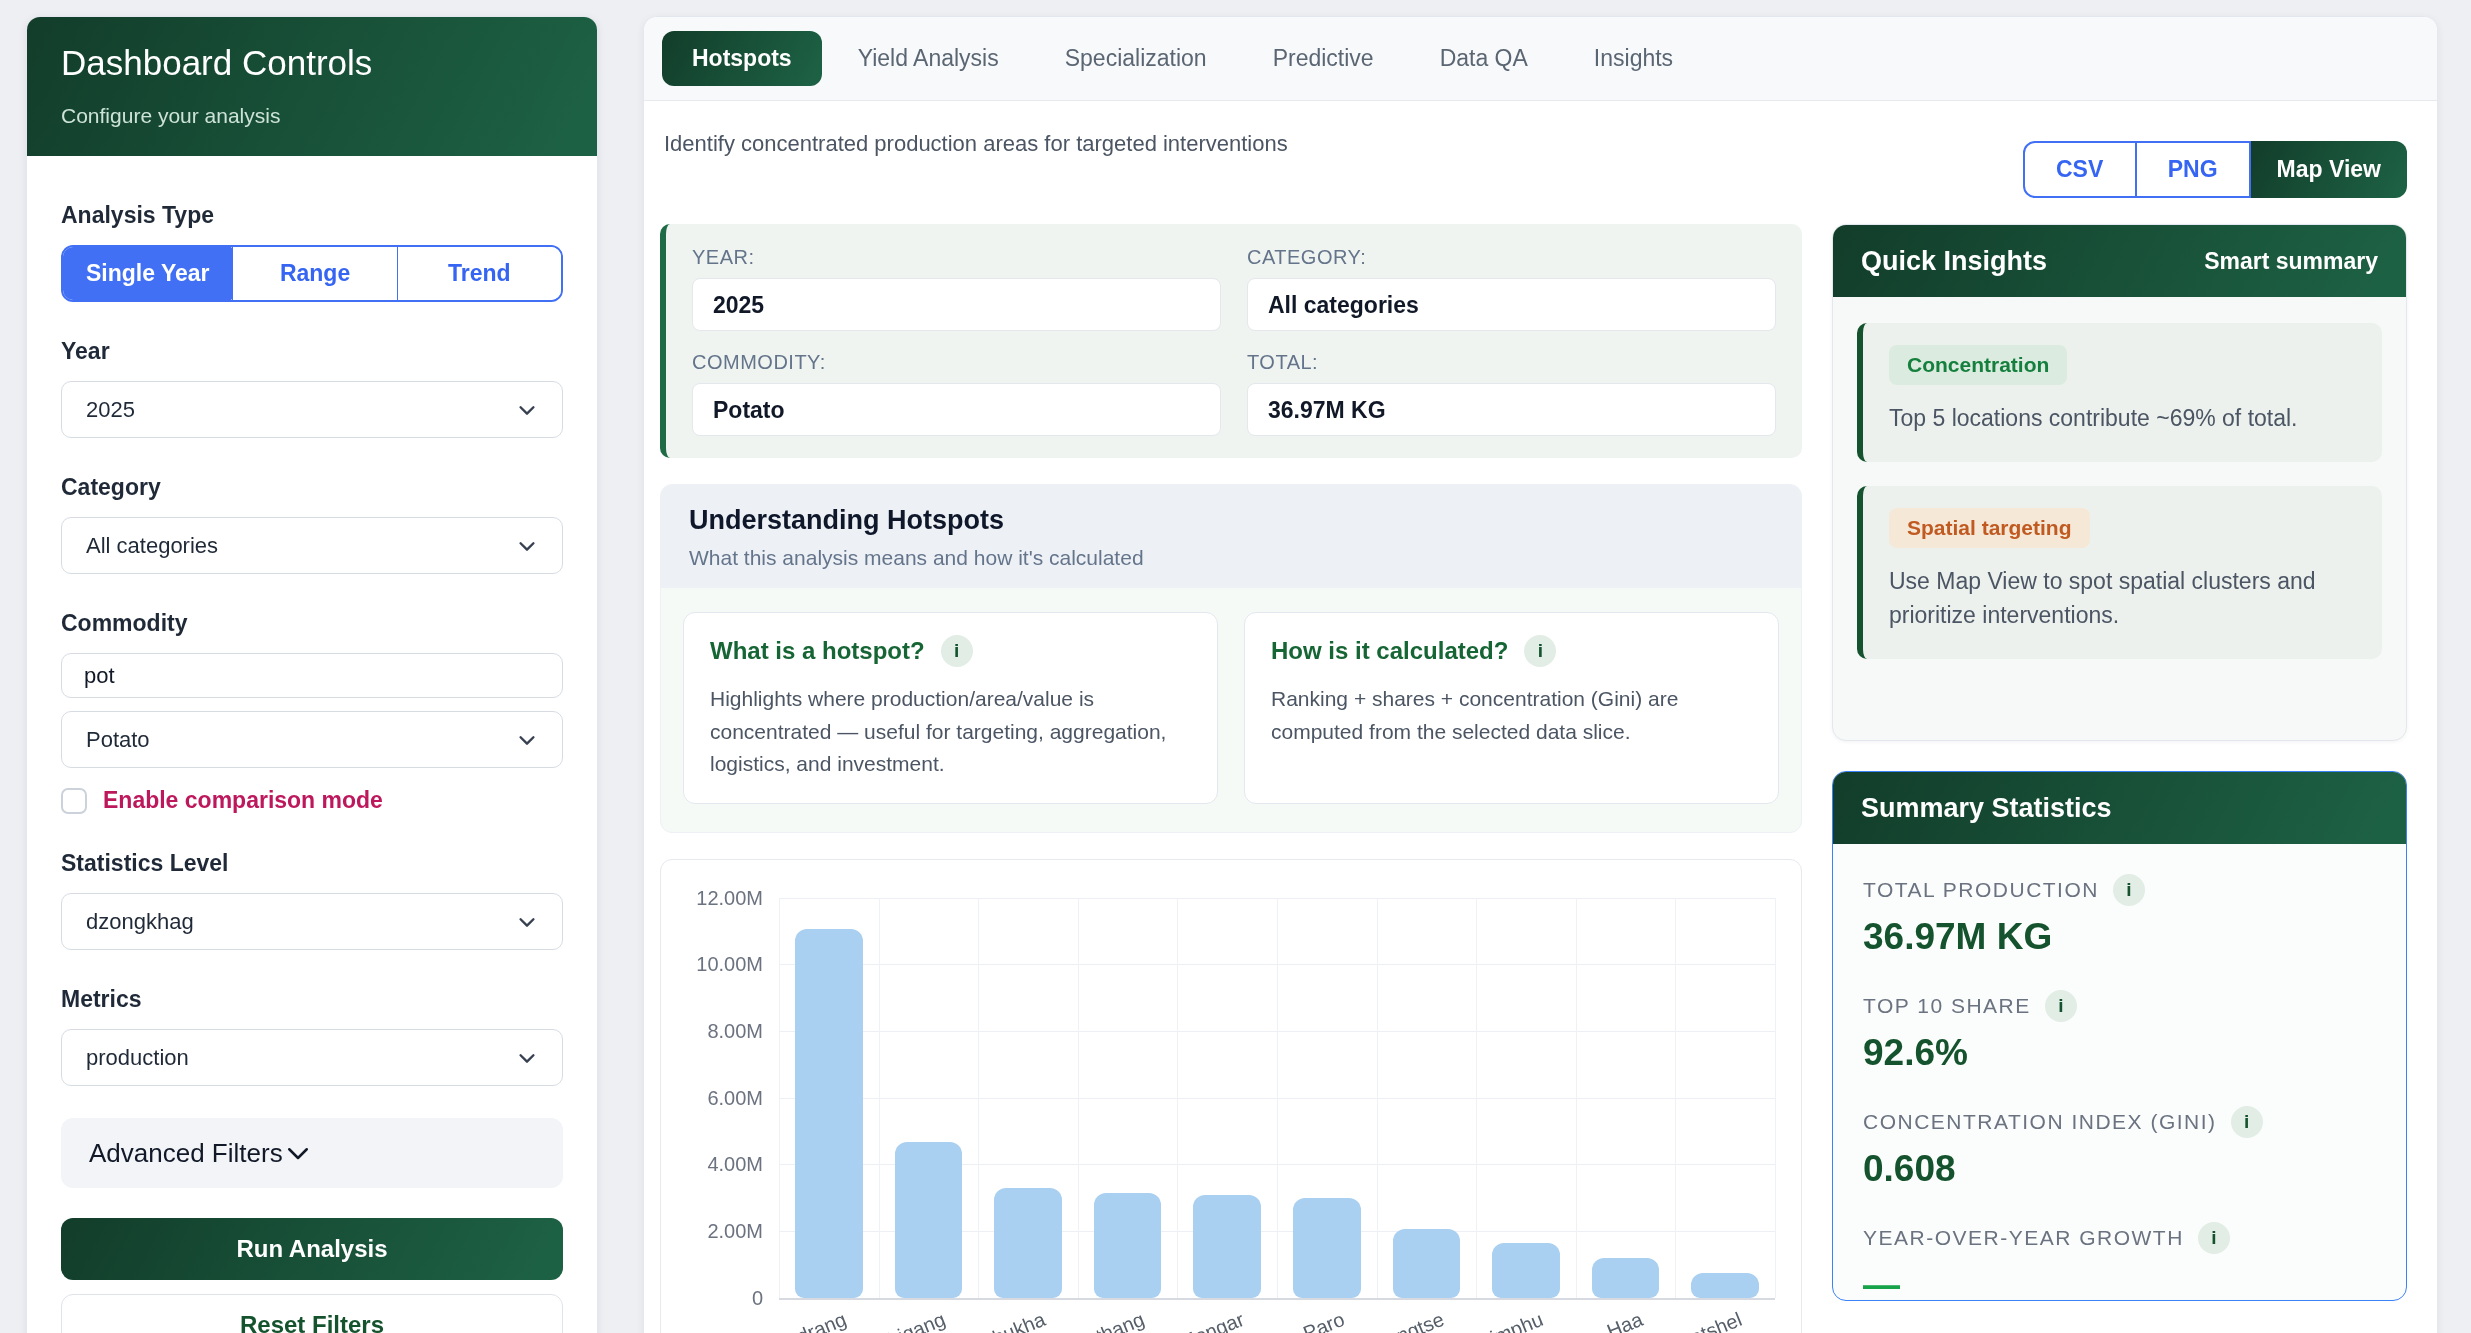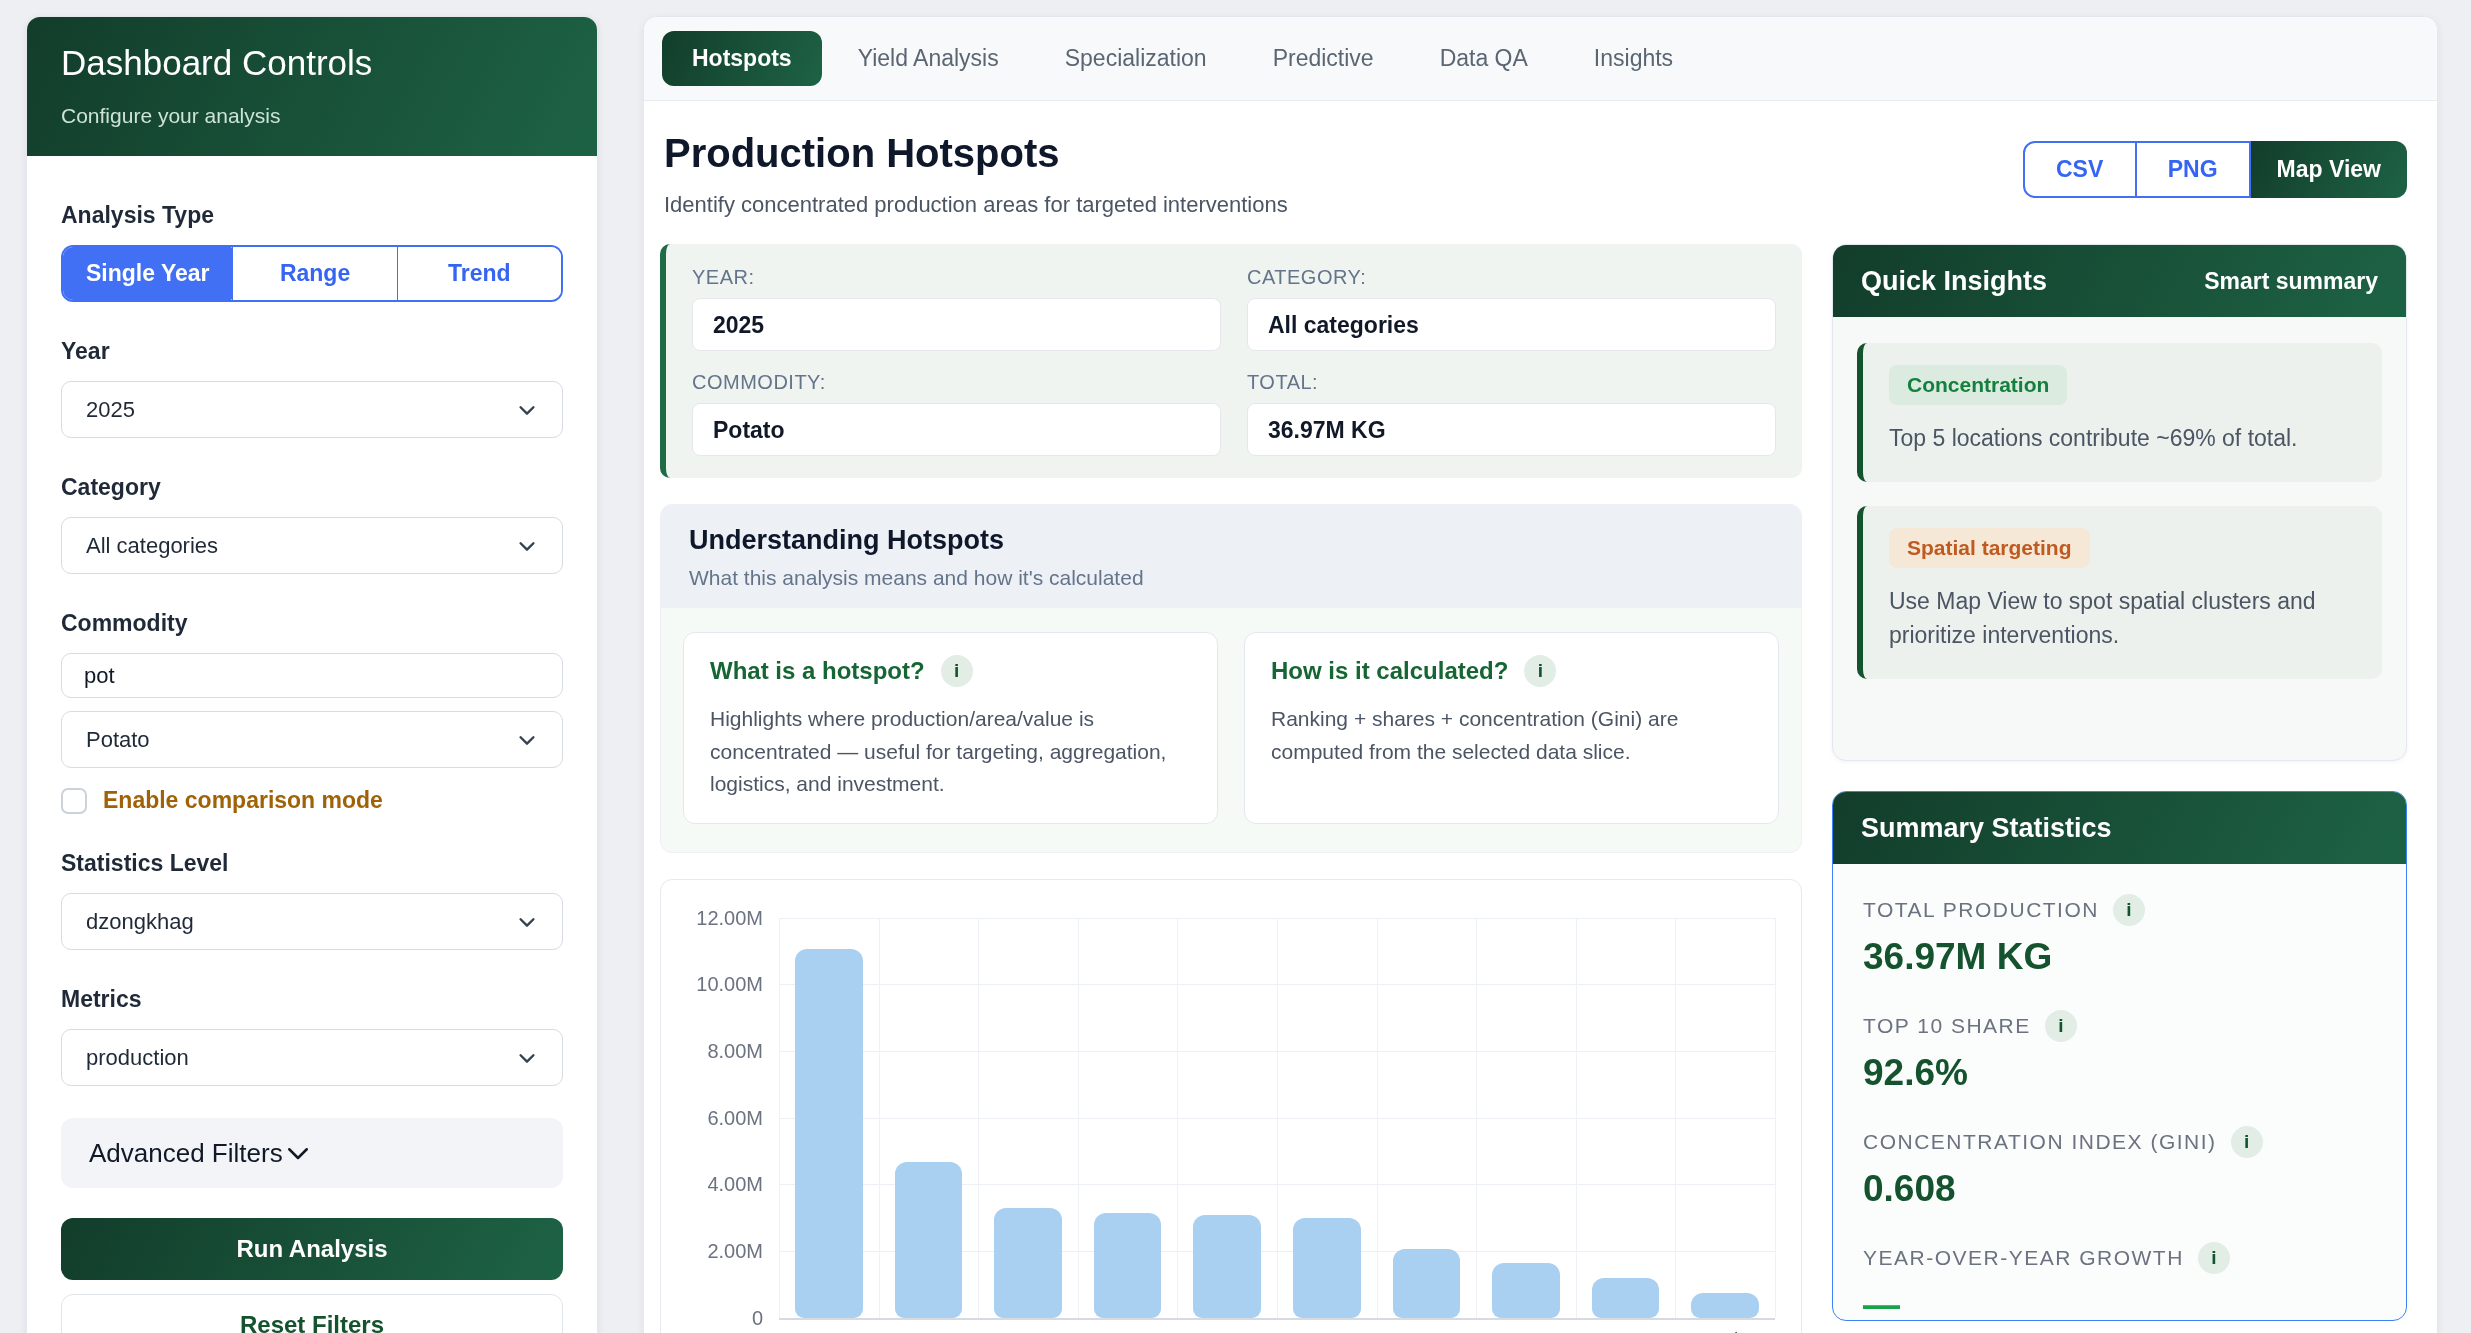--- a/index.html
+++ b/index.html
@@ -40,21 +40,21 @@
     display:flex;align-items:center;justify-content:space-between;
     padding:0 24px;font-size:22px;color:#1f2937;cursor:pointer;
   }
   .chev{width:22px;height:22px;flex:none}
   .text-input{
     width:100%;height:45px;border:1px solid #d7dce3;border-radius:10px;
     padding:0 22px;font-size:22px;color:#111827;font-family:inherit;margin-bottom:13px;
   }
   .check-row{display:flex;align-items:center;gap:16px;margin-top:19px}
   .checkbox{width:26px;height:26px;border:2px solid #cbd2da;border-radius:7px;background:#fff;flex:none;cursor:pointer}
-  .check-label{font-size:23px;font-weight:600;color:#a16207}
+  .check-label{font-size:23px;font-weight:600;color:#be185d}
   .advanced{
     margin-top:32px;background:#f2f4f7;border-radius:12px;height:70px;
     display:flex;align-items:center;padding:0 28px;cursor:pointer;
   }
   .advanced-label{font-size:26px;color:#111827}
   .btn-run{
     margin-top:30px;width:100%;height:62px;border:none;border-radius:12px;
     background:var(--grad-green);color:#fff;font-size:24px;font-weight:700;cursor:pointer;font-family:inherit;
   }
   .btn-reset{
@@ -242,21 +242,20 @@
     <button class="tab">Specialization</button>
     <button class="tab">Predictive</button>
     <button class="tab">Data QA</button>
     <button class="tab">Insights</button>
   </div>
 
   <div class="content">
 
     <div class="content-header">
       <div>
-        <div class="page-title">Production Hotspots</div>
         <div class="page-sub">Identify concentrated production areas for targeted interventions</div>
       </div>
       <div class="export-group">
         <button class="export-btn first">CSV</button>
         <button class="export-btn mid">PNG</button>
         <button class="export-btn active">Map View</button>
       </div>
     </div>
 
     <div class="columns">

